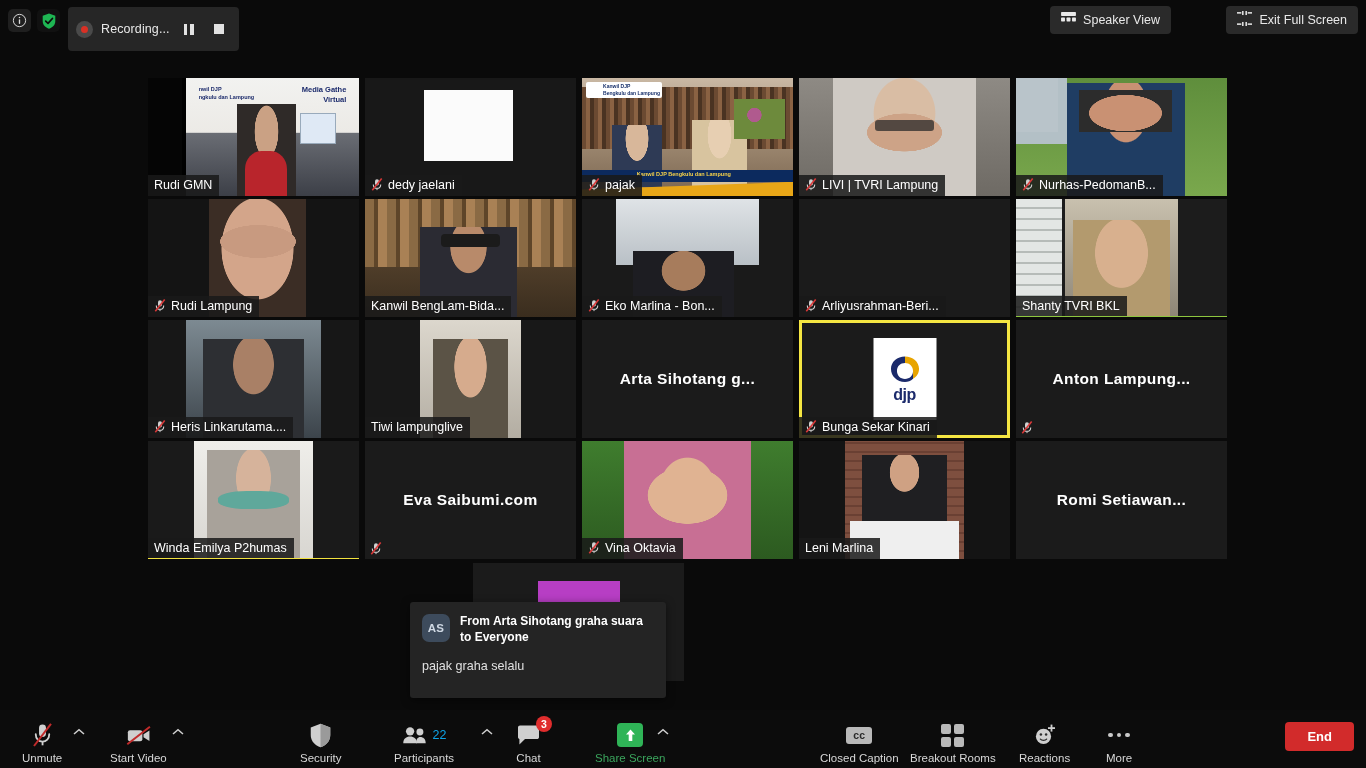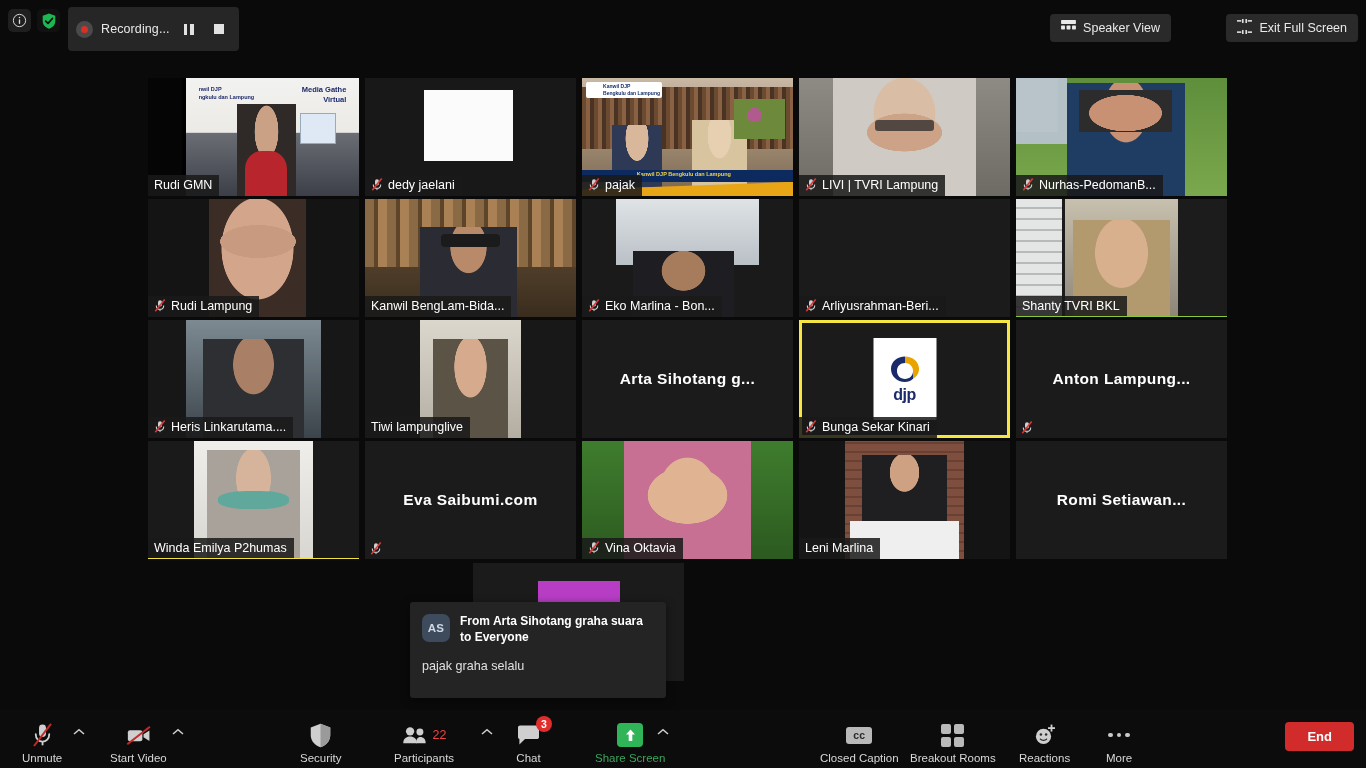--- a/index.html
+++ b/index.html
@@ -31,21 +31,21 @@
   .rec-dot { width:7px; height:7px; border-radius:50%; background:#d93025; }
   .rec-label { color:#e8e8e8; font-size:12.5px; letter-spacing:.1px; }
   .rec-btn { width:22px; height:22px; display:flex; align-items:center; justify-content:center; cursor:pointer; }
   .rec-pause { display:flex; gap:3px; }
   .rec-pause i { display:block; width:3.5px; height:11px; background:#e2e2e2; }
   .rec-stop { width:10px; height:10px; background:#e2e2e2; }
 
   .tr-btn {
     position:absolute; top:6px; height:28px; background:#2a2a2a; border-radius:4px;
     display:flex; align-items:center; gap:7px; padding:0 11px; color:#e9e9e9;
-    font-size:12.5px; cursor:pointer;margin-top:8px;
+    font-size:12.5px; cursor:pointer;
   }
   #speakerViewBtn { right:195px; }
   #exitFullBtn { right:8px; }
 
   
   .grid { position:absolute; left:148px; top:78px; width:1069px; }
   .row { display:flex; gap:6px; margin-bottom:3px; }
   .tile {
     position:relative; width:211px; height:118px; background:#1b1b1b; overflow:hidden;
     flex:0 0 211px;
@@ -94,21 +94,21 @@
   .bb-ico { height:28px; display:flex; align-items:flex-end; justify-content:center; position:relative; }
   .bb-lbl { color:#d8d8d8; font-size:11.5px; margin-top:3px; white-space:nowrap; }
   .bb-lbl.green { color:#3ba55d; }
   .caret { position:absolute; bottom:18px; width:12px; height:12px; cursor:pointer; }
   .caret svg { display:block; }
   .badge {
     position:absolute; top:-5px; right:-11px; min-width:16px; height:16px; border-radius:8px;
     background:#e02d2d; color:#fff; font-size:10.5px; font-weight:bold;
     display:flex; align-items:center; justify-content:center; padding:0 4px;
   }
-  .pcount { color:#ef4444; font-size:12.5px; margin-left:5px; align-self:center; }
+  .pcount { color:#0ea5e9; font-size:12.5px; margin-left:5px; align-self:center; }
   .endbtn {
     position:absolute; right:12px; bottom:17px; background:#d22b2b; color:#fff;
     font-size:13px; font-weight:bold; border-radius:4px; padding:7px 22px; cursor:pointer;
   }
   .ccbox {
     width:26px; height:17px; border-radius:3px; background:#b9b9b9; color:#2a2a2a;
     font-size:10.5px; font-weight:bold; display:flex; align-items:center; justify-content:center;
     letter-spacing:.3px;
   }
   .recctl { display:flex; gap:4px; }

